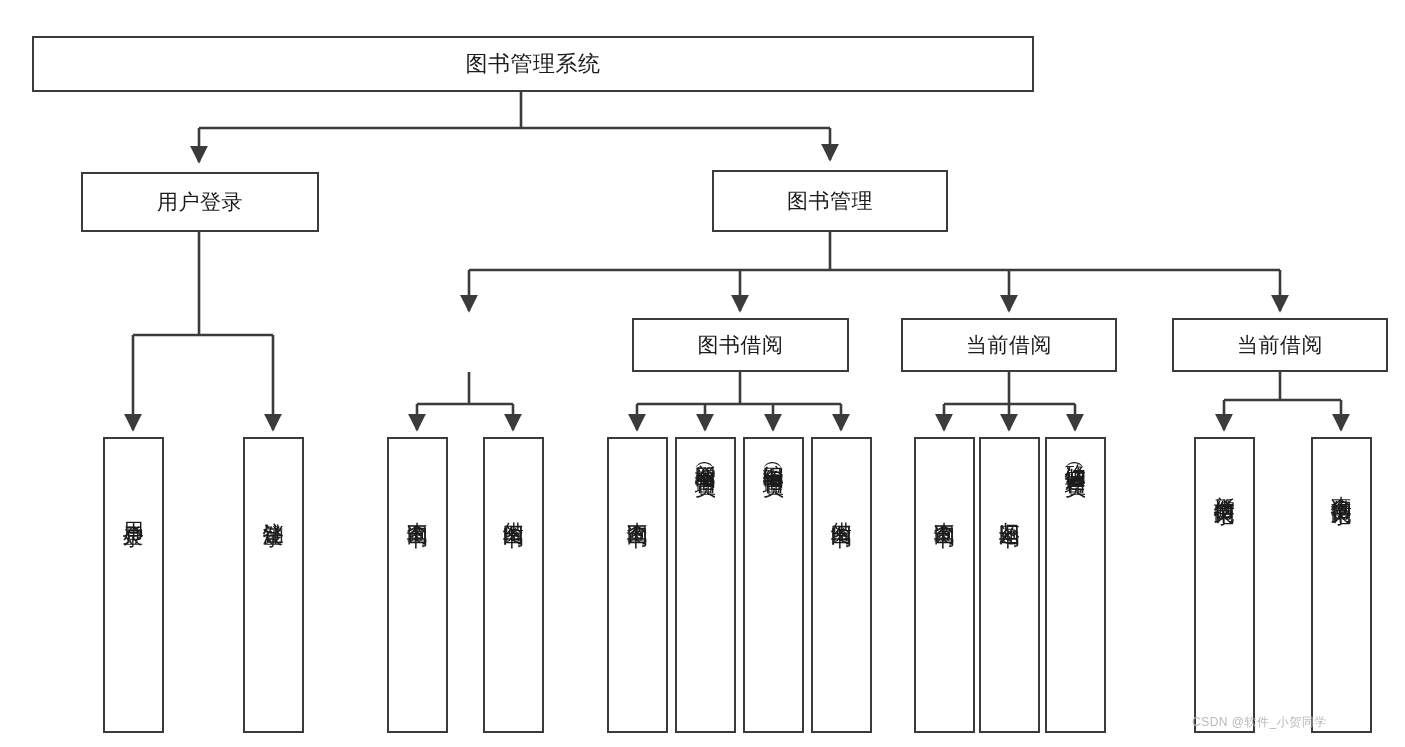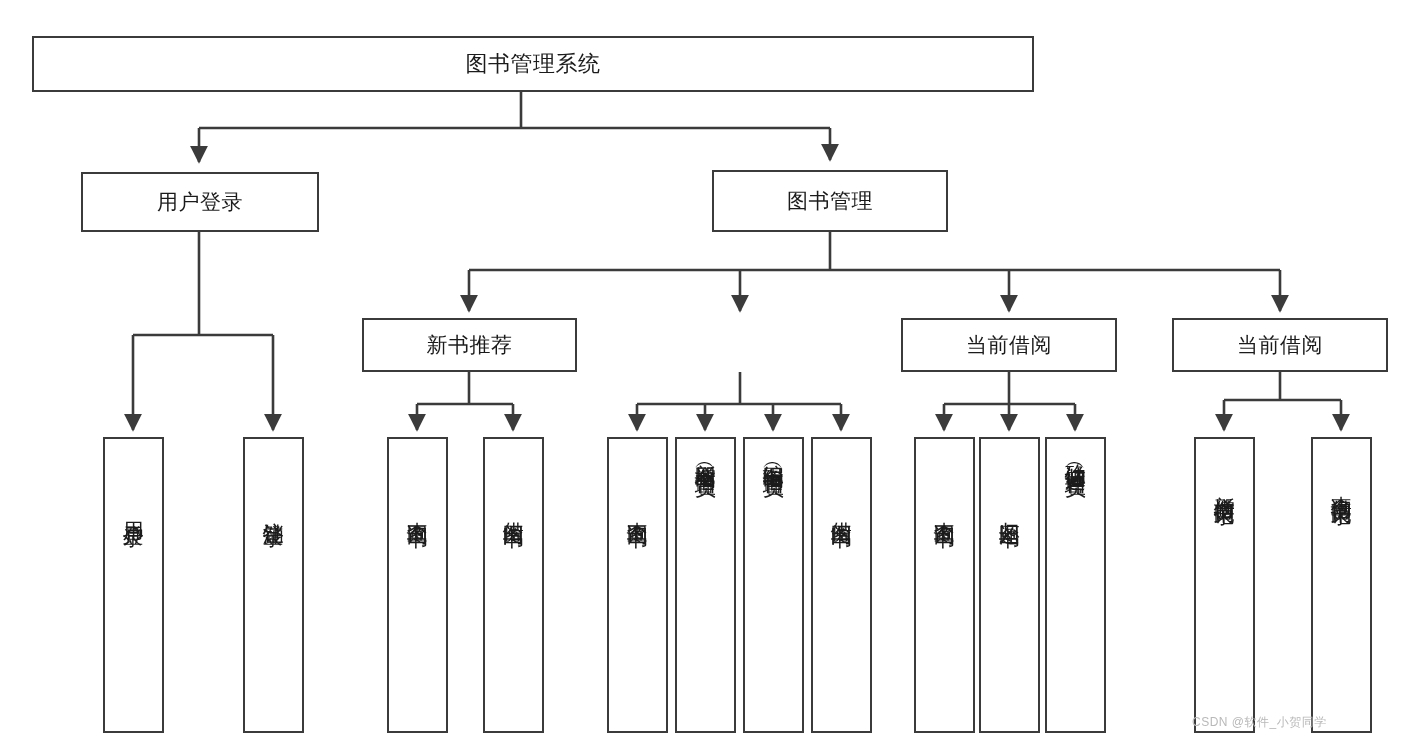--- a/index.html
+++ b/index.html
@@ -127,22 +127,22 @@
     <span class="label">图书管理系统</span>
   </div>
 
   <div class="node" style="left:81px; top:172px; width:238px; height:60px;">
     <span class="label">用户登录</span>
   </div>
   <div class="node" style="left:712px; top:170px; width:236px; height:62px;">
     <span class="label">图书管理</span>
   </div>
 
-  <div class="node" style="left:362px; top:318px; width:215px; height:54px;">
-    <span class="label">新书推荐</span>
+  <div class="node" style="left:632px; top:318px; width:217px; height:54px;">
+    <span class="label">图书借阅</span>
   </div>
   <div class="node" style="left:901px; top:318px; width:216px; height:54px;">
     <span class="label">当前借阅</span>
   </div>
   <div class="node" style="left:1172px; top:318px; width:216px; height:54px;">
     <span class="label">当前借阅</span>
   </div>
 
   <div class="node leaf" style="left:103px; top:437px; width:61px; height:296px; padding-top:66px;">
     <span class="label">用户登录</span>

